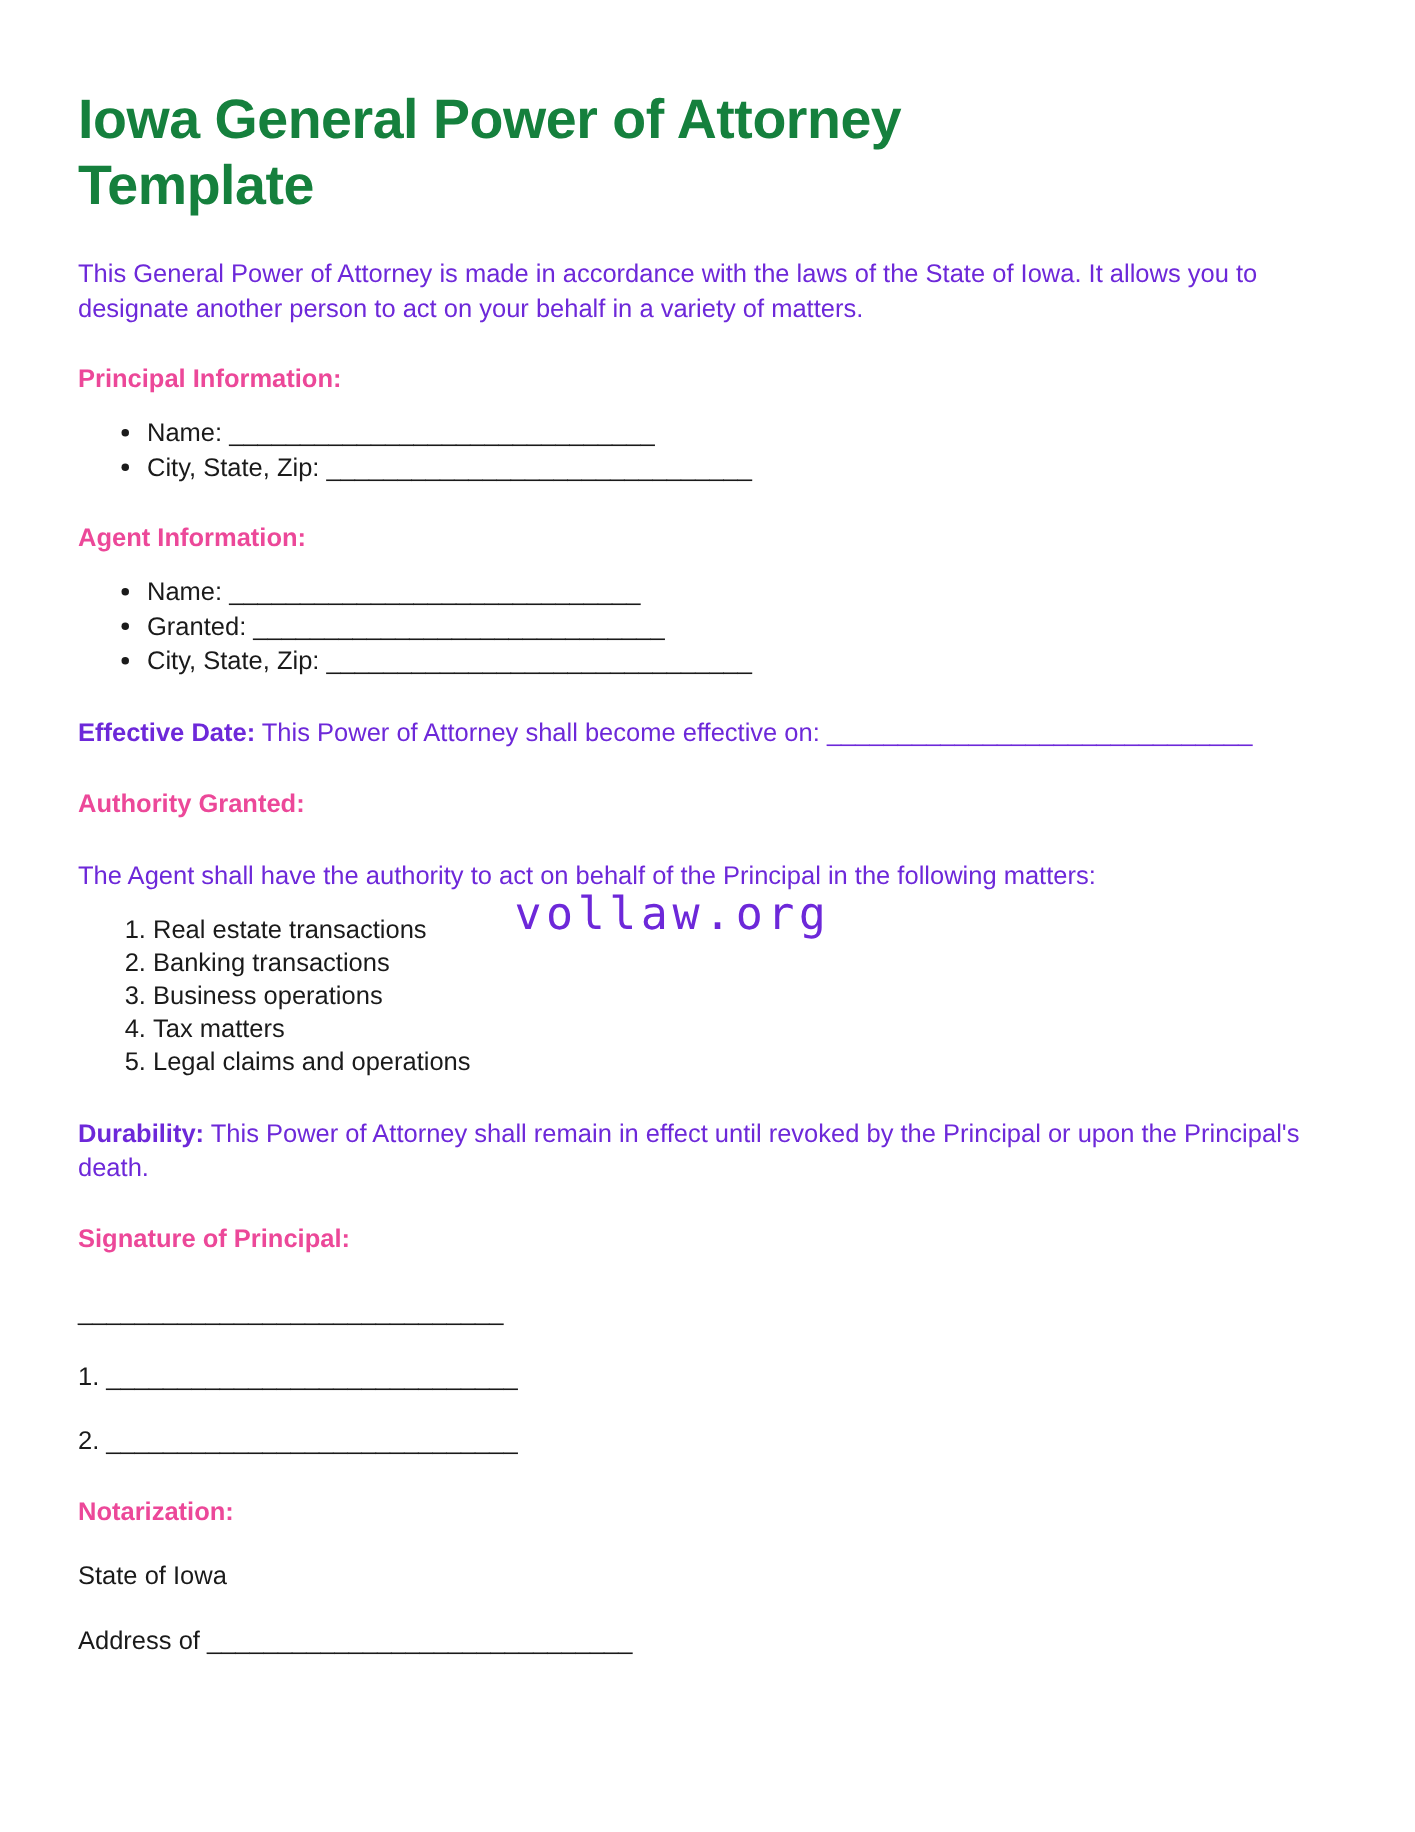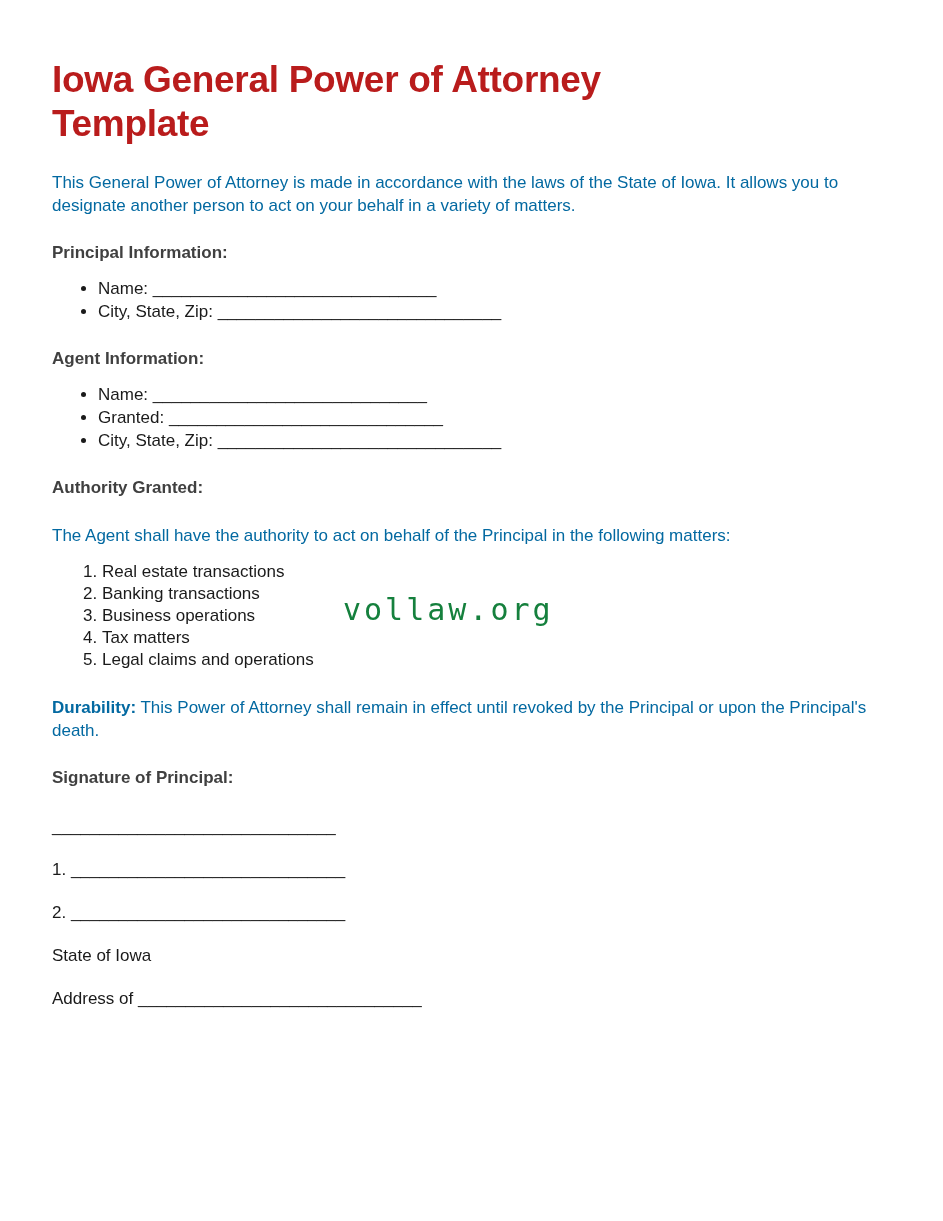--- a/index.html
+++ b/index.html
@@ -21,35 +21,35 @@
     box-sizing: border-box;
     width: 943px;
     height: 1221px;
   }
   h1.doc-title {
     font-size: 37px;
     line-height: 44px;
     font-weight: bold;
     letter-spacing: -0.3px;
     margin: 6px 0 0 0;
-    color: #b91c1c;
+    color: #15803d;
     max-width: 700px;
   }
   p.para {
     font-size: 17px;
     line-height: 23px;
     margin: 25px 0 0 0;
-    color: #0369a1;
+    color: #6d28d9;
   }
   h2.section {
     font-size: 17px;
     line-height: 22px;
     font-weight: bold;
     margin: 25px 0 0 0;
-    color: #404040;
+    color: #ec4899;
   }
   ul.field-list {
     margin: 13px 0 0 0;
     padding-left: 46px;
     list-style: disc;
   }
   ul.field-list li {
     font-size: 17px;
     line-height: 23px;
     margin: 0;
@@ -83,21 +83,21 @@
     line-height: 23px;
     margin: 26px 0 0 0;
   }
   .watermark {
     position: absolute;
     left: 343px;
     top: 592px;
     font-family: "DejaVu Sans Mono", monospace;
     font-size: 30px;
     letter-spacing: 3px;
-    color: #15803d;
+    color: #6d28d9;
     white-space: nowrap;
     pointer-events: none;
   }
 </style>
 </head>
 <body>
 
 <div class="page">
 
   <h1 class="doc-title">Iowa General Power of Attorney Template</h1>
@@ -110,37 +110,39 @@
     <li><span>City, State, Zip: </span><span class="blank">______________________________</span></li>
   </ul>
 
   <h2 class="section">Agent Information:</h2>
   <ul class="field-list">
     <li><span>Name: </span><span class="blank">_____________________________</span></li>
     <li><span>Granted: </span><span class="blank">_____________________________</span></li>
     <li><span>City, State, Zip: </span><span class="blank">______________________________</span></li>
   </ul>
 
+  <p class="para"><span class="lead-bold">Effective Date:</span><span> This Power of Attorney shall become effective on:</span> <span class="blank">______________________________</span></p>
 
   <h2 class="section">Authority Granted:</h2>
   <p class="para">The Agent shall have the authority to act on behalf of the Principal in the following matters:</p>
   <ol class="authority-list">
     <li>Real estate transactions</li>
     <li>Banking transactions</li>
     <li>Business operations</li>
     <li>Tax matters</li>
     <li>Legal claims and operations</li>
   </ol>
 
   <p class="para"><span class="lead-bold">Durability:</span><span> This Power of Attorney shall remain in effect until revoked by the Principal or upon the Principal's death.</span></p>
 
   <h2 class="section">Signature of Principal:</h2>
   <p class="blank-line-tight"><span class="blank">______________________________</span></p>
 
   <p class="blank-line-row"><span>1. </span><span class="blank">_____________________________</span></p>
   <p class="blank-line-row"><span>2. </span><span class="blank">_____________________________</span></p>
 
+  <h2 class="section">Notarization:</h2>
   <p class="blank-line-row">State of Iowa</p>
   <p class="blank-line-row"><span>Address of </span><span class="blank">______________________________</span></p>
 
   <div class="watermark">vollaw.org</div>
 
 </div>
 
 </body></html>

